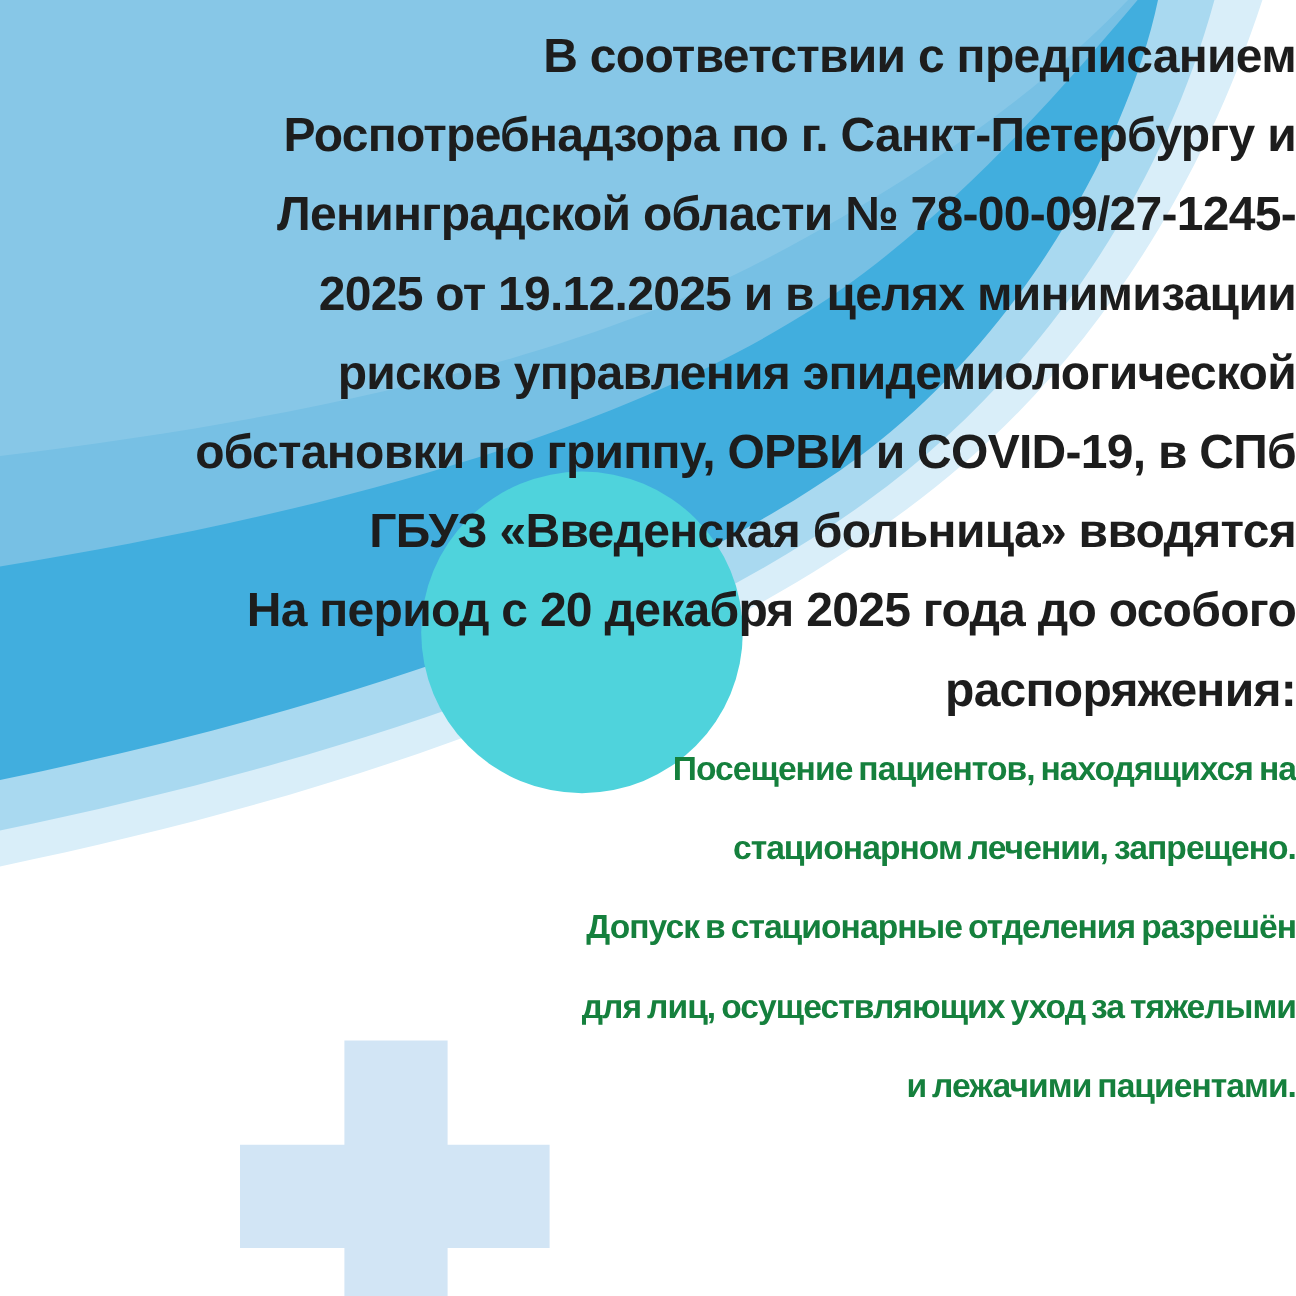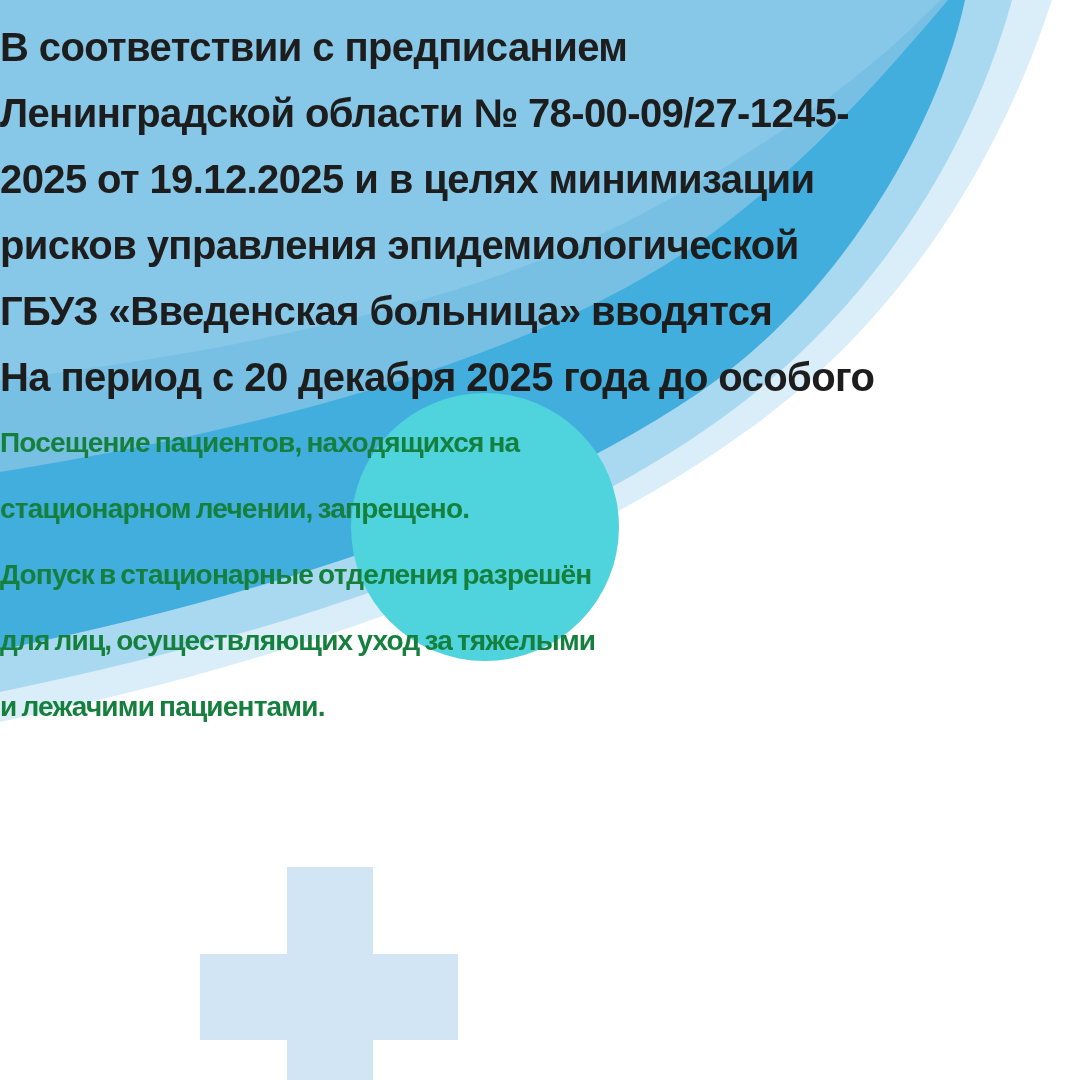--- a/index.html
+++ b/index.html
@@ -25,21 +25,21 @@
     width: 1080px;
     height: 1080px;
     display: block;
   }
   .fg-svg { pointer-events: none; }
   .text-block {
     position: absolute;
     left: 0;
     top: 14px;
     width: 947px;
-    text-align: left;
+    text-align: right;
   }
   .ln {
     width: 1080px;
     line-height: 66px;
     white-space: nowrap;
     font-weight: bold;
   }
   .ln.black {
     font-size: 40px;
     letter-spacing: -0.6px;
@@ -67,25 +67,28 @@
 
     <path d="M0,472 C260,430 500,365 660,268 C780,196 882,78 948,0 L0,0 Z" fill="#77c0e4"></path>
 
     <path d="M0,380 C250,350 480,300 640,215 C768,148 872,72 940,0 L0,0 Z" fill="#87c7e7"></path>
 
     <circle cx="485" cy="527" r="134" fill="#4fd3dc"></circle>
   </svg>
 
   <div class="text-block">
     <div class="ln black">В соответствии с предписанием</div>
+    <div class="ln black">Роспотребнадзора по г. Санкт-Петербургу и</div>
     <div class="ln black">Ленинградской области № 78-00-09/27-1245-</div>
     <div class="ln black">2025 от 19.12.2025 и в целях минимизации</div>
     <div class="ln black">рисков управления эпидемиологической</div>
+    <div class="ln black">обстановки по гриппу, ОРВИ и COVID-19, в СПб</div>
     <div class="ln black">ГБУЗ «Введенская больница» вводятся</div>
     <div class="ln black">На период с 20 декабря 2025 года до особого</div>
+    <div class="ln black">распоряжения:</div>
     <div class="ln red">Посещение пациентов, находящихся на</div>
     <div class="ln red">стационарном лечении, запрещено.</div>
     <div class="ln red">Допуск в стационарные отделения разрешён</div>
     <div class="ln red">для лиц, осуществляющих уход за тяжелыми</div>
     <div class="ln red">и лежачими пациентами.</div>
   </div>
 
   <svg class="fg-svg" viewBox="0 0 1080 1080" aria-hidden="true">
     <path fill-opacity="0.38" d="M287,867 L373,867 L373,954 L458,954 L458,1040 L373,1040 L373,1080 L287,1080 L287,1040 L200,1040 L200,954 L287,954 Z" fill="#89bbe5"></path>
   </svg>

